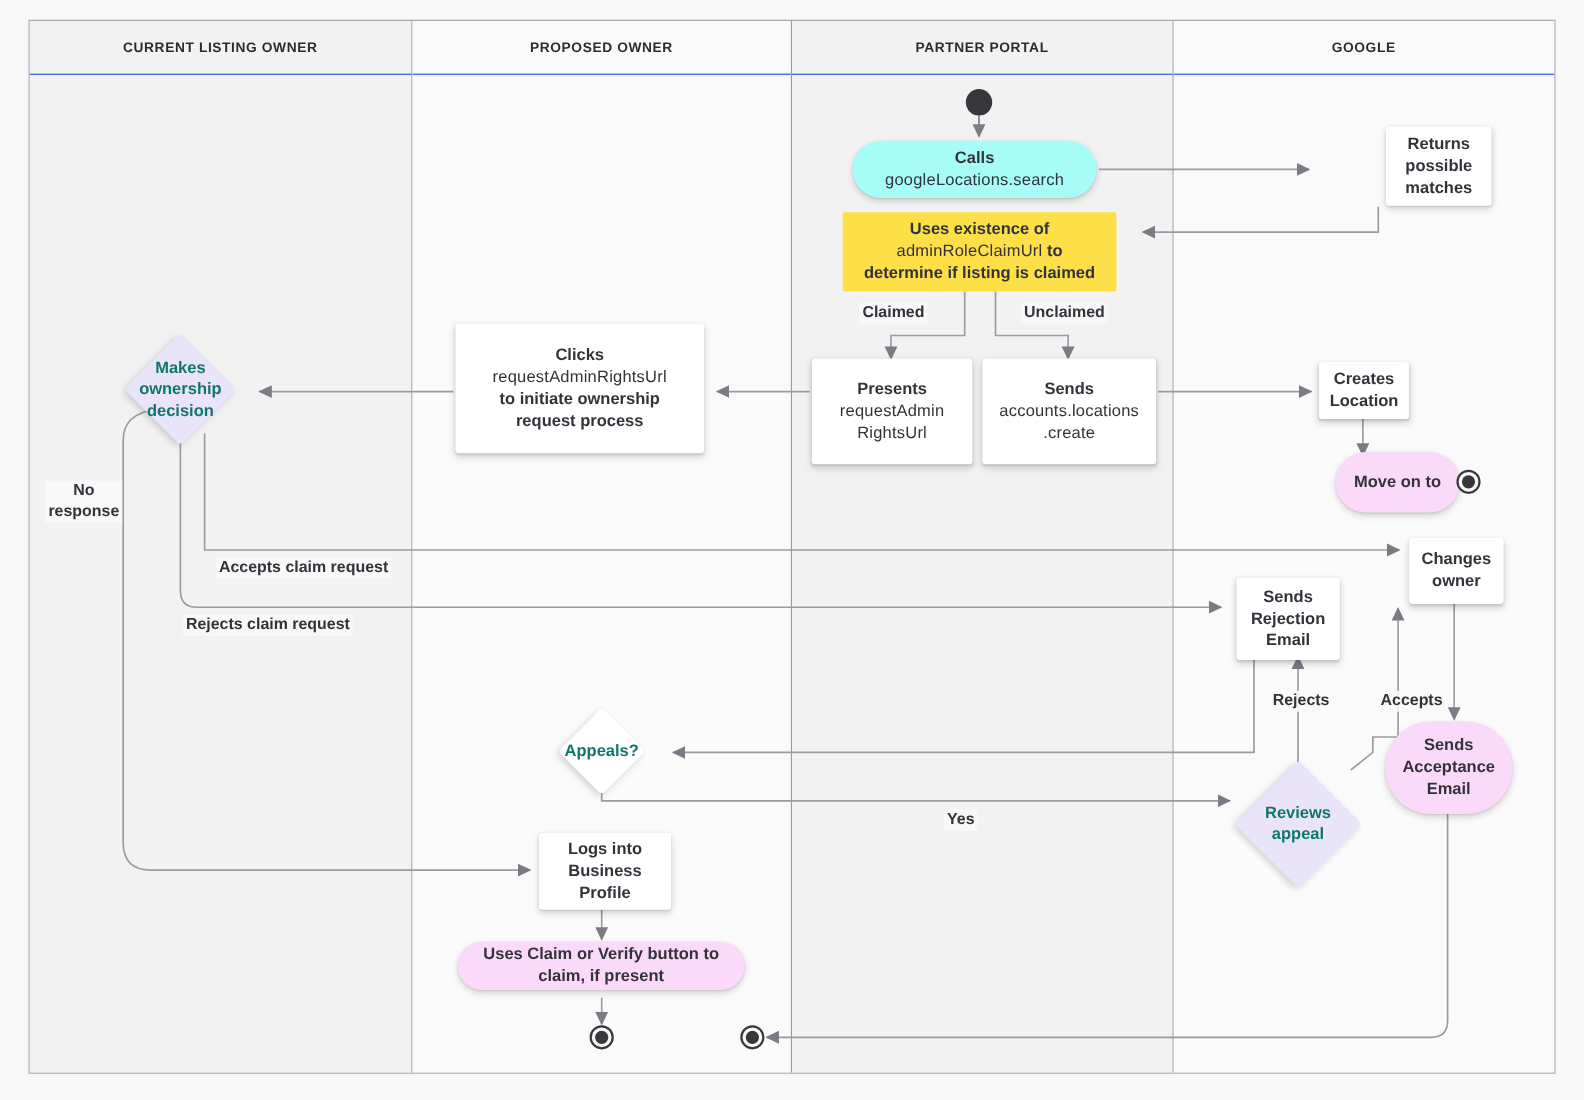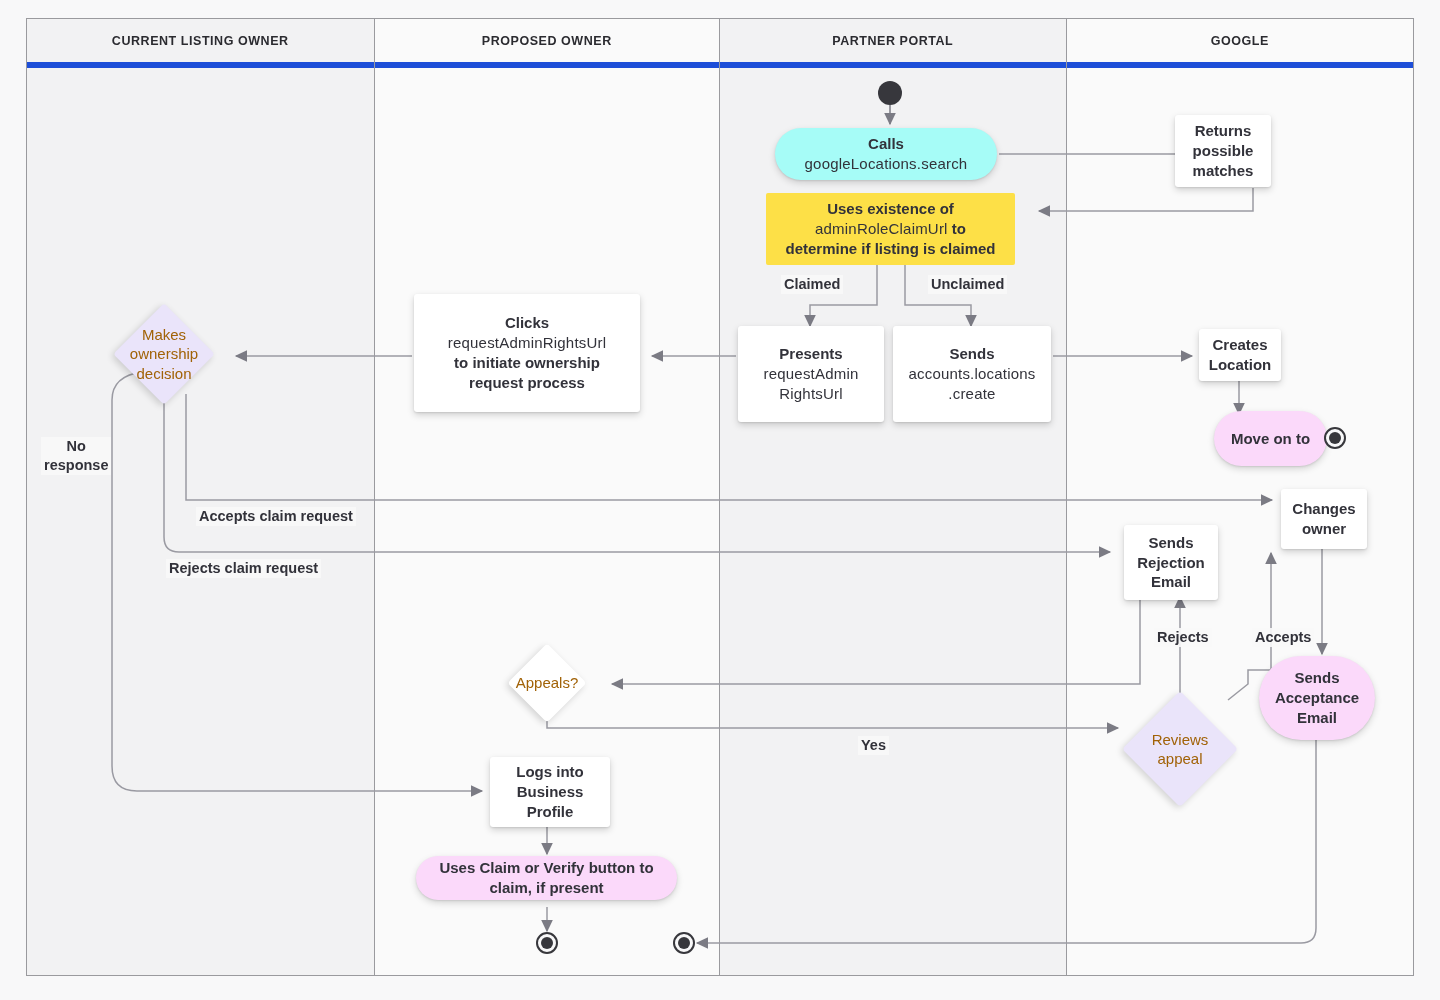--- a/index.html
+++ b/index.html
@@ -35,21 +35,21 @@
     box-sizing: border-box;
     display: flex;
     flex-direction: column;
   }
   .lane:last-child { border-right: none; }
   .lane.alt { background: #f2f2f3; }
   .lane.plain { background: #fafafa; }
   .lane-head {
     height: 49px;
     flex: 0 0 49px;
-    border-bottom: 6px solid #1d4ed8;
+    border-bottom: 1px solid #1d4ed8;
     box-sizing: border-box;
     display: flex; align-items: center; justify-content: center;
   }
   .lane-head span {
     font-size: 12.5px;
     font-weight: bold;
     letter-spacing: 0.55px;
     color: #2b2b30;
   }
   
@@ -93,21 +93,21 @@
     border-radius: 4px;
     box-shadow: 0 3px 7px rgba(0,0,0,0.16);
   }
   .diamond-shape.lav { background: #eae4fa; }
   .diamond-shape.white { background: #ffffff; }
   .diamond-label {
     position: absolute; left: 0; top: 0;
     width: 100%; height: 100%;
     display: flex; align-items: center; justify-content: center;
     text-align: center;
-    font-size: 15px; font-weight: normal; color: #a16207;
+    font-size: 15px; font-weight: bold; color: #0f766e;
     line-height: 1.28;
     z-index: 2;
   }
   .mono { font-family: Liberation Sans, sans-serif; font-weight: normal; letter-spacing: 0.2px; }
   
   .start-dot {
     position: absolute;
     width: 24px; height: 24px;
     border-radius: 50%;
     background: #37373c;
@@ -224,21 +224,21 @@
 
   <div class="start-dot" style="left:878px; top:81px;"></div>
 
   <div class="node pill cyan" style="left:775px; top:128px; width:222px; height:52px;">
     <div class="txt">
       <span>Calls</span><br>
       <span class="mono">googleLocations.search</span>
     </div>
   </div>
 
-  <div class="node box" style="left:1175px; top:115px; width:96px; height:72px;">
+  <div class="node box" style="left:1260px; top:115px; width:96px; height:72px;">
     <div class="txt" style="white-space:pre-line">Returns
 possible
 matches</div>
   </div>
 
   <div class="node rect-lav" style="left:766px; top:193px; width:249px; height:72px;">
     <div class="txt">
       <span>Uses existence of</span><br>
       <span class="mono">adminRoleClaimUrl</span><span> to</span><br>
       <span>determine if listing is claimed</span>

